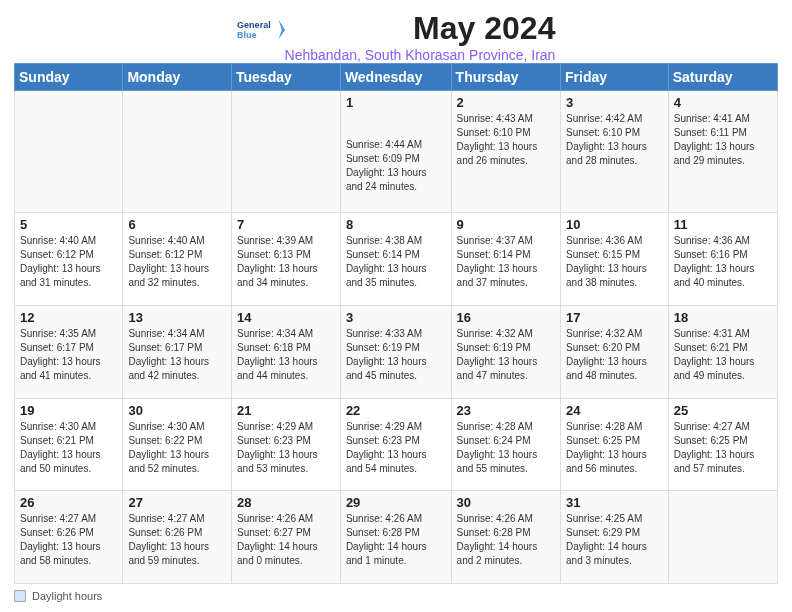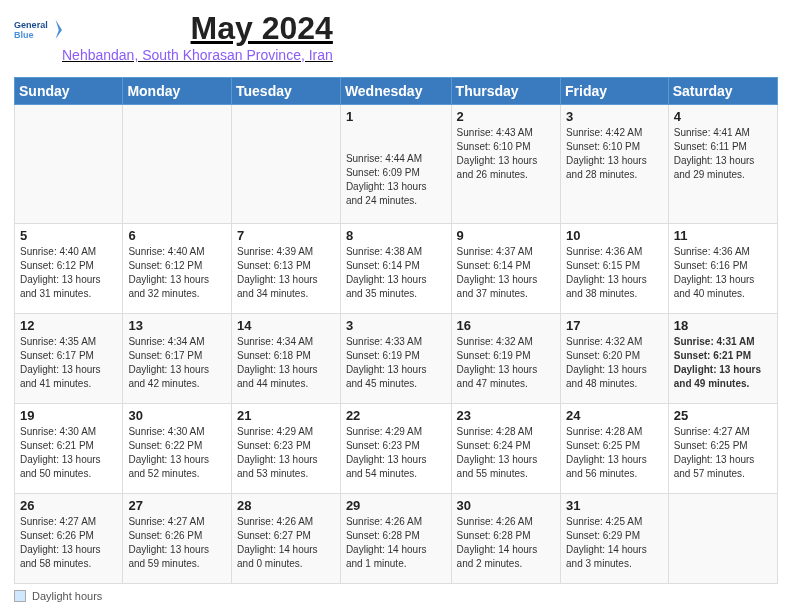--- a/index.html
+++ b/index.html
@@ -12,32 +12,31 @@
     }
     .page {
       width: 792px;
       height: 612px;
       display: flex;
       flex-direction: column;
       padding: 10px 14px 10px 14px;
     }
     .header {
       display: flex;
-      justify-content: flex-start;
+      justify-content: center;
       align-items: flex-start;
-      margin-bottom: 14px;
+      margin-bottom: 0;
     }
     .logo {
       display: flex;
       align-items: center;
       gap: 4px;
     }
     .title-area {
       text-align: right;
-      text-decoration: underline;
     }
     .main-title {
       font-size: 32px;
       font-weight: bold;
       color: #222;
     }
     .subtitle {
       font-size: 14px;
       color: #8b5cf6;
     }
@@ -253,21 +252,21 @@
           </td>
           <td>
             <div class="day-number">17</div>
             <div class="day-detail" style="white-space: pre-line;">Sunrise: 4:32 AM
 Sunset: 6:20 PM
 Daylight: 13 hours
 and 48 minutes.</div>
           </td>
           <td>
             <div class="day-number">18</div>
-            <div class="day-detail" style="white-space: pre-line; font-weight: bold;">Sunrise: 4:31 AM
+            <div class="day-detail" style="white-space: pre-line;">Sunrise: 4:31 AM
 Sunset: 6:21 PM
 Daylight: 13 hours
 and 49 minutes.</div>
           </td>
         </tr>
         <tr>
           <td>
             <div class="day-number">19</div>
             <div class="day-detail" style="white-space: pre-line;">Sunrise: 4:30 AM
 Sunset: 6:21 PM

